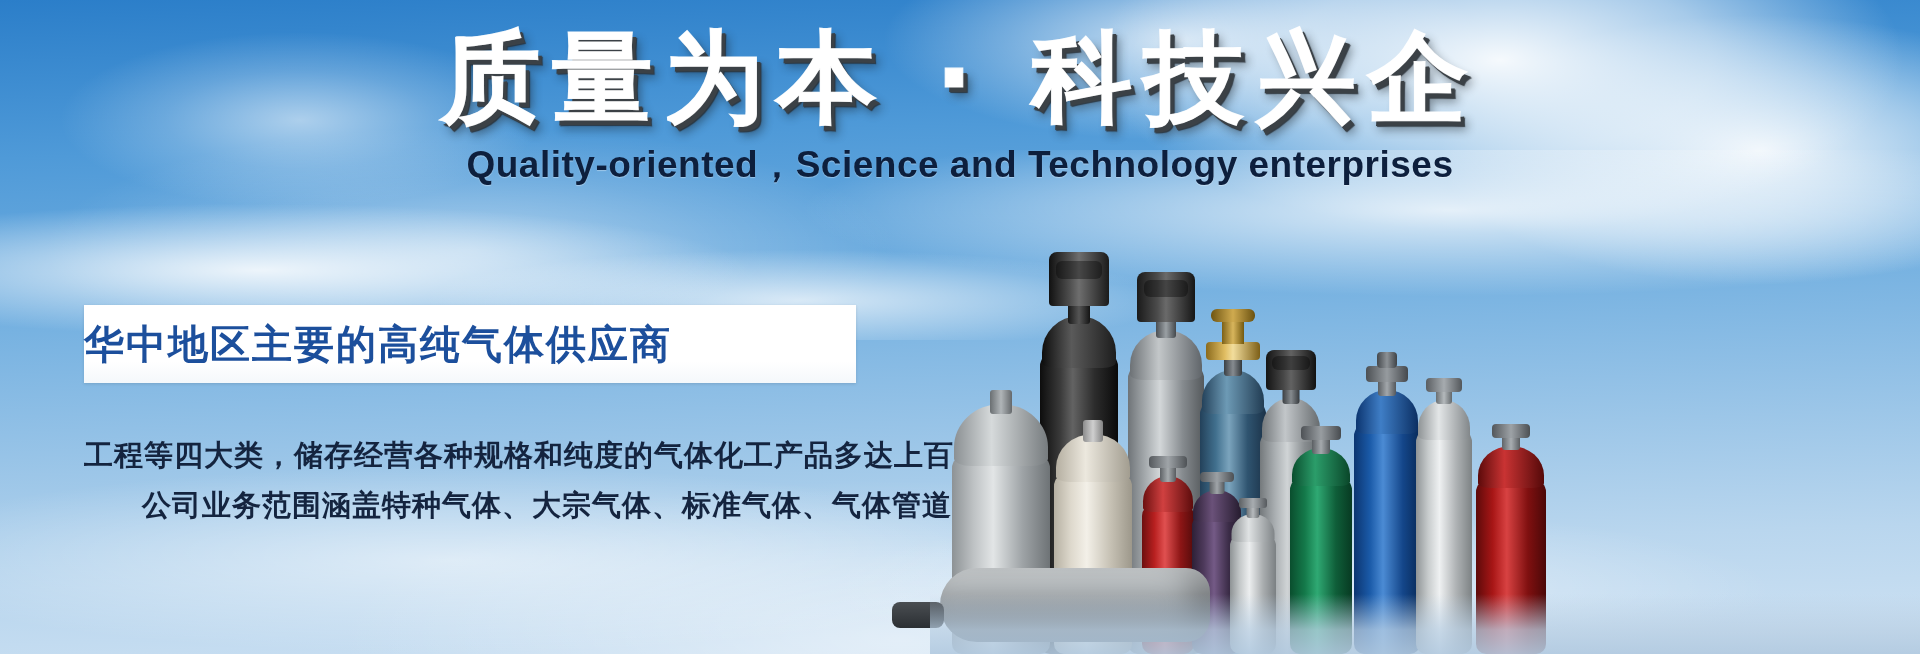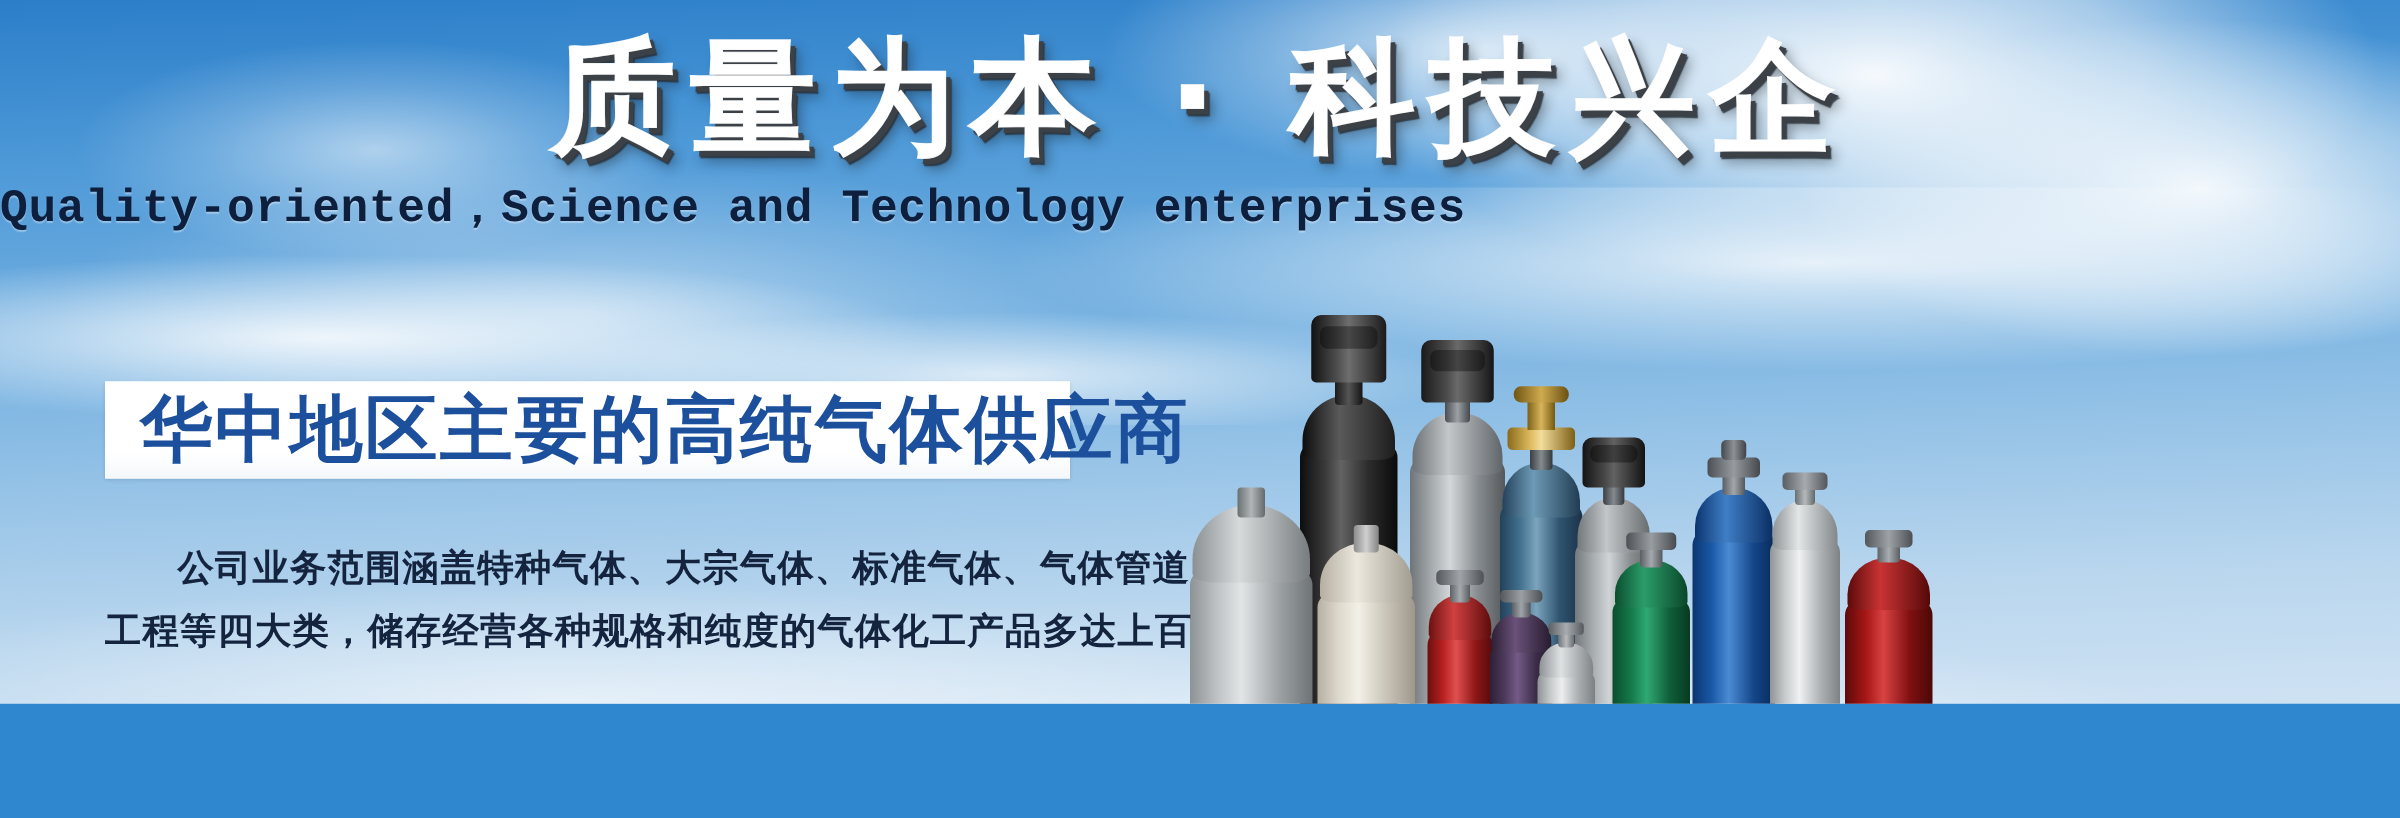--- a/index.html
+++ b/index.html
@@ -2,21 +2,21 @@
 <html><head>
 <meta charset="utf-8">
 <style>
   html,body{margin:0;padding:0;}
   body{
     width:1920px;height:654px;overflow:hidden;
     font-family:"Liberation Sans", sans-serif;
     background:#2f87d0;
   }
   #banner{
-    position:relative;width:1920px;height:563px;overflow:hidden;
+    position:relative;width:1920px;height:654px;overflow:hidden;
     background:
       radial-gradient(ellipse 560px 240px at 1500px 60px, rgba(255,255,255,.95) 0%, rgba(255,255,255,.55) 38%, rgba(255,255,255,0) 72%),
       radial-gradient(ellipse 430px 180px at 1760px 150px, rgba(255,255,255,.9) 0%, rgba(255,255,255,.45) 40%, rgba(255,255,255,0) 75%),
       radial-gradient(ellipse 380px 130px at 1180px 40px, rgba(255,255,255,.75) 0%, rgba(255,255,255,.3) 45%, rgba(255,255,255,0) 78%),
       radial-gradient(ellipse 300px 110px at 300px 120px, rgba(255,255,255,.55) 0%, rgba(255,255,255,.2) 45%, rgba(255,255,255,0) 80%),
       radial-gradient(ellipse 520px 150px at 470px 250px, rgba(255,255,255,.45) 0%, rgba(255,255,255,.15) 50%, rgba(255,255,255,0) 82%),
       radial-gradient(ellipse 700px 200px at 900px 640px, rgba(255,255,255,.5) 0%, rgba(255,255,255,.18) 50%, rgba(255,255,255,0) 80%),
       linear-gradient(178deg, #2b7ec9 0%, #4f9ad8 22%, #77b2e1 46%, #9cc6e8 66%, #b9d6ee 82%, #cfe2f3 100%);
   }
   
@@ -40,38 +40,38 @@
     text-shadow:
        4px 5px 0 #3b4146,
        5px 6px 1px rgba(40,46,52,.85),
        7px 9px 10px rgba(20,28,36,.45);
     white-space:nowrap;
     -webkit-text-stroke:1px rgba(255,255,255,.9);
   }
 
   
   #subtitle{
-    position:absolute;left:0;right:0;top:140px;
-    font-family:Liberation Mono, monospace;
+    position:absolute;left:0;right:0;top:140px;text-align:center;
+    font-family:Liberation Sans, sans-serif;
     font-size:37px;font-weight:700;color:#0d1f3d;
     letter-spacing:.5px;white-space:nowrap;
     text-shadow:0 1px 1px rgba(255,255,255,.35);
   }
 
   
   #slogan-box{
     position:absolute;left:84px;top:305px;width:772px;height:78px;
     background:linear-gradient(180deg,#ffffff 0%,#ffffff 72%,#f4f8fb 100%);
     box-shadow:0 1px 3px rgba(0,0,0,.12);
     display:flex;align-items:center;
   }
   #slogan-text{
     font-family:"DejaVu Sans", sans-serif;
-    font-size:58px;font-weight:700;color:#1c4f9c;
-    letter-spacing:2px;margin-left:28px;white-space:nowrap;
+    font-size:40px;font-weight:700;color:#1c4f9c;
+    letter-spacing:2px;white-space:nowrap;
   }
 
   
   #paragraph{
     position:absolute;left:84px;top:430px;width:790px;
     font-family:"Liberation Serif","DejaVu Serif",serif;
     font-size:29px;line-height:50px;color:#14243f;
     letter-spacing:1px;font-weight:600;
   }
   #paragraph .ln{white-space:nowrap;}
@@ -206,17 +206,17 @@
 
   <div id="headline">质量为本 · 科技兴企</div>
 
   <div id="subtitle">Quality-oriented，Science and Technology enterprises</div>
 
   <div id="slogan-box">
     <div id="slogan-text">华中地区主要的高纯气体供应商</div>
   </div>
 
   <div id="paragraph">
+    <div class="ln">工程等四大类，储存经营各种规格和纯度的气体化工产品多达上百</div>
     <div class="ln indent">公司业务范围涵盖特种气体、大宗气体、标准气体、气体管道</div>
-    <div class="ln">工程等四大类，储存经营各种规格和纯度的气体化工产品多达上百</div>
   </div>
 
 </div>
 
 </body></html>

